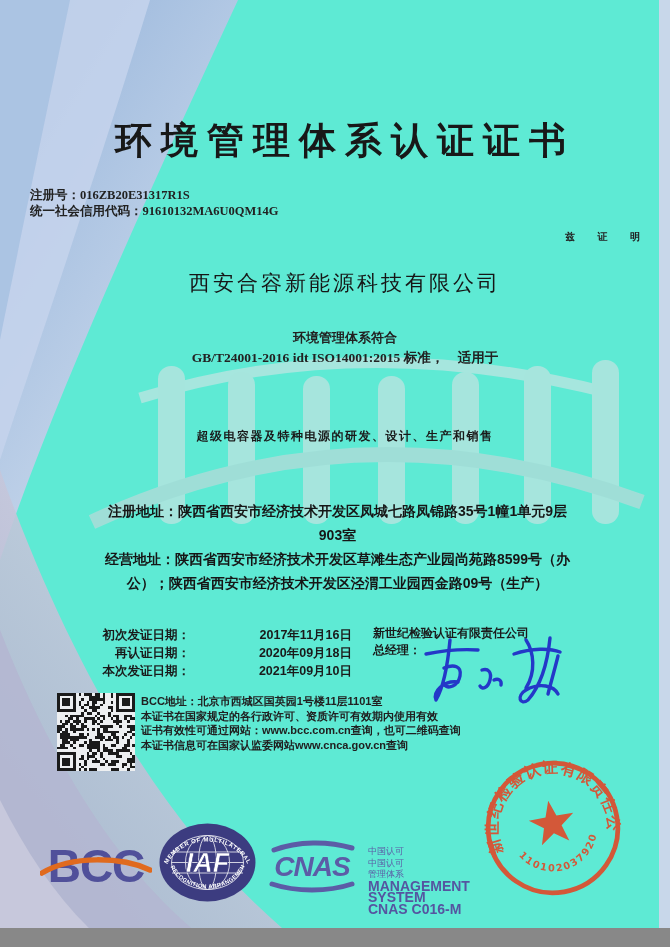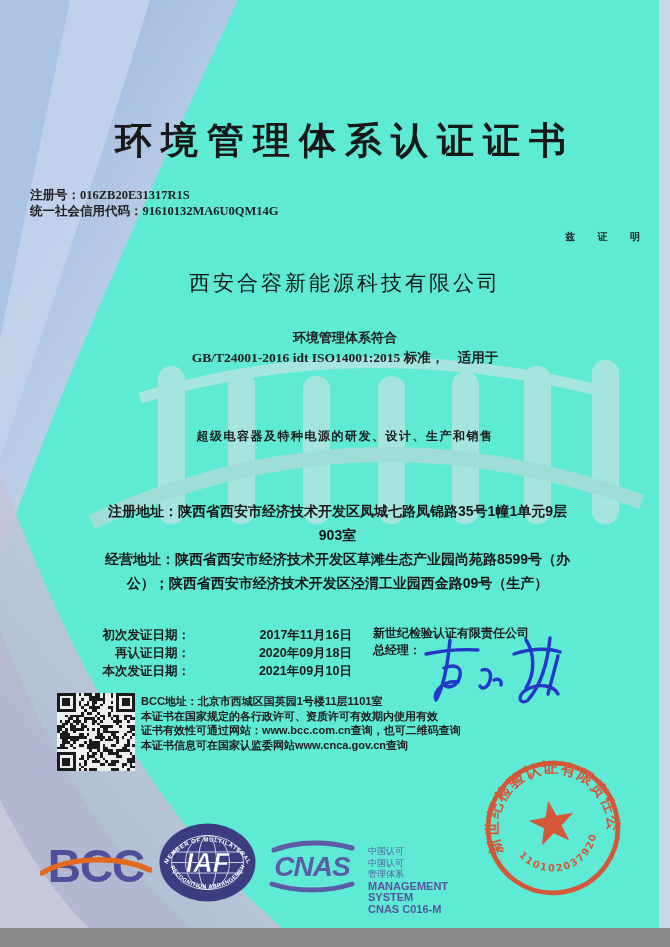--- a/index.html
+++ b/index.html
@@ -49,21 +49,21 @@
   .footer-lines{left:141px; top:694px; width:390px;
     font-size:11px; font-weight:700; line-height:14.6px; color:#202020;}
 
   .stamp{position:absolute; left:481px; top:756px; width:144px; height:144px; z-index:4;
     transform:rotate(-10deg); opacity:.92;}
 
   .logo-bcc{position:absolute; left:40px; top:836px; width:112px; height:58px; z-index:2;}
   .logo-iaf{position:absolute; left:157px; top:821px; width:101px; height:83px; z-index:2;}
   .logo-cnas{position:absolute; left:264px; top:839px; width:96px; height:54px; z-index:2;}
   .cnas-text{left:368px; top:834px; width:120px; color:#5c5ca6; font-size:9px; line-height:11.5px;margin-top:12px;}
-  .cnas-text .en{font-weight:700; font-size:11px; color:#5555a0;}
+  .cnas-text .en{font-weight:700; font-size:14px; color:#5555a0;}
 </style>
 </head>
 <body>
 
 <div class="cert">
 
   <svg class="bg-decor" viewBox="0 0 670 947" aria-hidden="true">
     <defs>
       <linearGradient id="gblue" x1="0" y1="0" x2="0.7" y2="1">
         <stop offset="0" stop-color="#94b3da"></stop>

